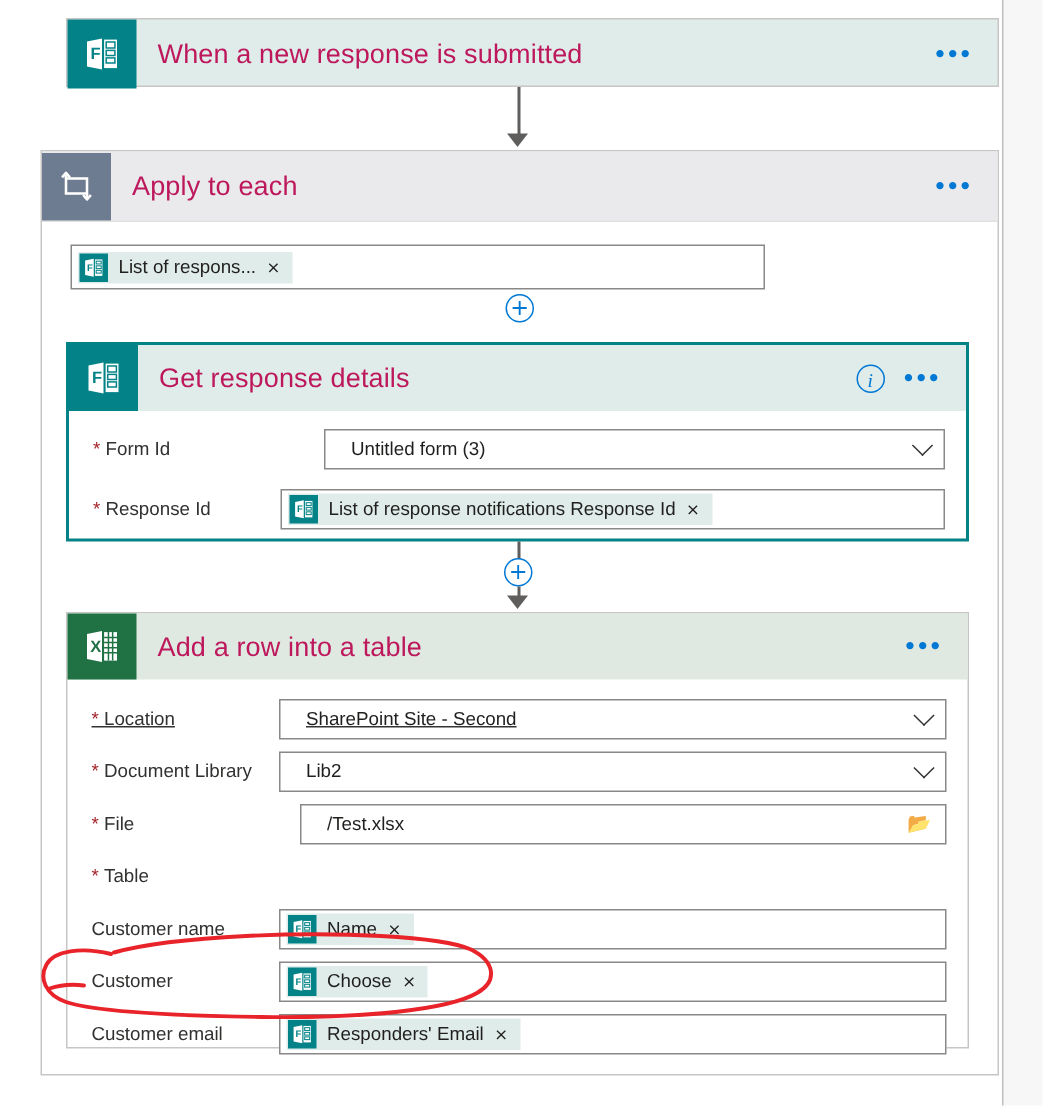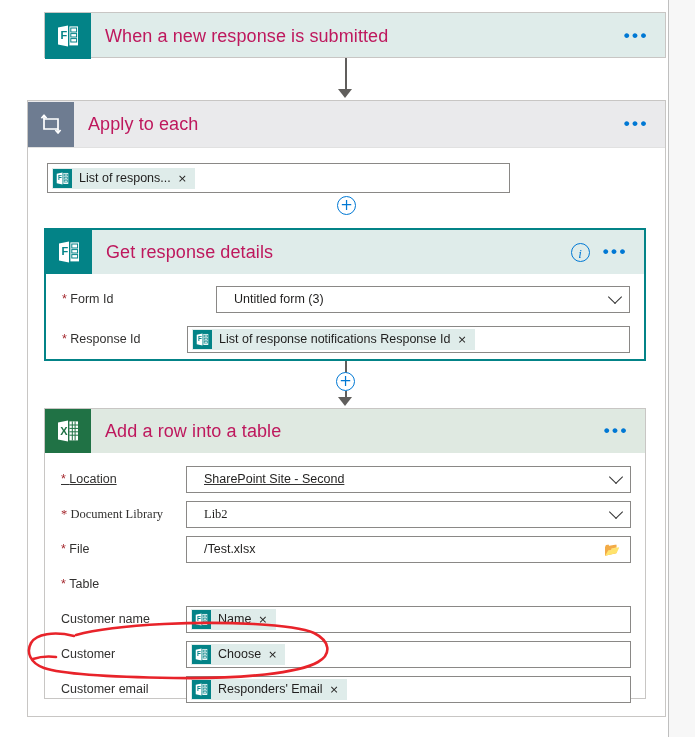--- a/index.html
+++ b/index.html
@@ -399,31 +399,31 @@
     <div class="field-row" style="margin-top:9px;text-decoration:underline;">
       <div class="field-label">
         <span class="req-star">*&nbsp;</span><span>Location</span>
       </div>
       <div class="field-box">
         <span>SharePoint Site - Second</span>
         <span class="chev"></span>
       </div>
     </div>
 
-    <div class="field-row" style="margin-top:1px;font-family:Liberation Serif, serif;">
+    <div class="field-row" style="margin-top:1px;">
       <div class="field-label">
         <span class="req-star">*&nbsp;</span><span>Document Library</span>
       </div>
       <div class="field-box">
         <span>Lib2</span>
         <span class="chev"></span>
       </div>
     </div>
 
-    <div class="field-row" style="margin-top:1px;">
+    <div class="field-row" style="margin-top:1px;gap:14px;">
       <div class="field-label">
         <span class="req-star">*&nbsp;</span><span>File</span>
       </div>
       <div class="field-box">
         <span>/Test.xlsx</span>
         <span class="folder-glyph">📂</span>
       </div>
     </div>
 
     <div class="field-row" style="margin-top:1px;">

